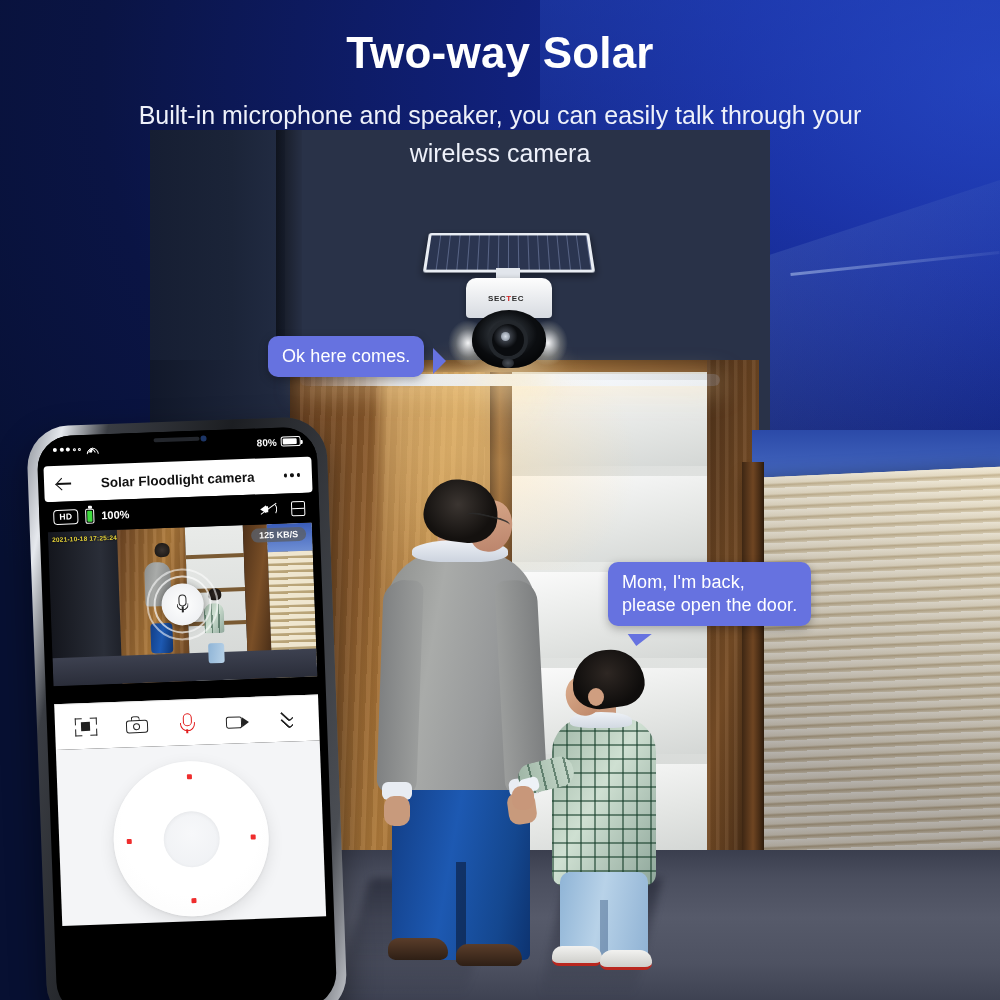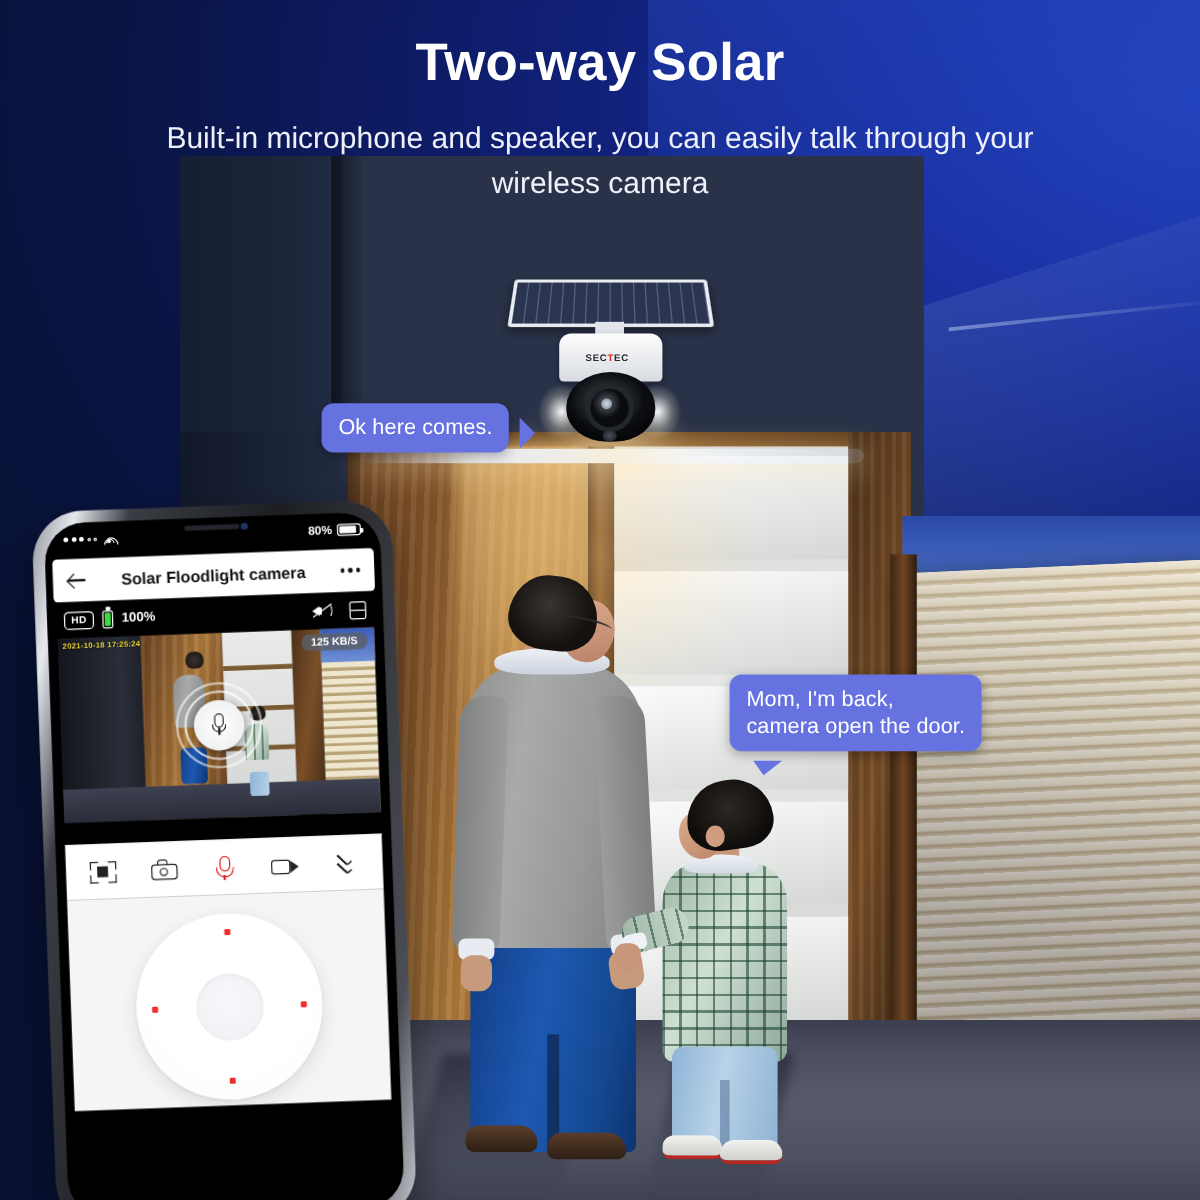--- a/index.html
+++ b/index.html
@@ -619,21 +619,21 @@
     <div class="cam-brand"><span>SEC</span><i>T</i><span>EC</span></div>
     <div class="flood-l"></div>
     <div class="flood-r"></div>
     <div class="cam-dome"></div>
     <div class="cam-lens"></div>
     <div class="cam-ir"></div>
   </div>
 
   <div class="bubble bubble-1">Ok here comes.</div>
   <div class="bubble bubble-2">Mom, I'm back,
-camera open the door.</div>
+please open the door.</div>
 
   <div class="headline">Two-way Solar</div>
   <div class="subline">Built-in microphone and speaker, you can easily talk through your wireless camera</div>
 
   <div class="phone">
     <div class="phone-frame"></div>
     <div class="phone-screen">
 
       <div class="notch">
         <div class="notch-speaker"></div>

